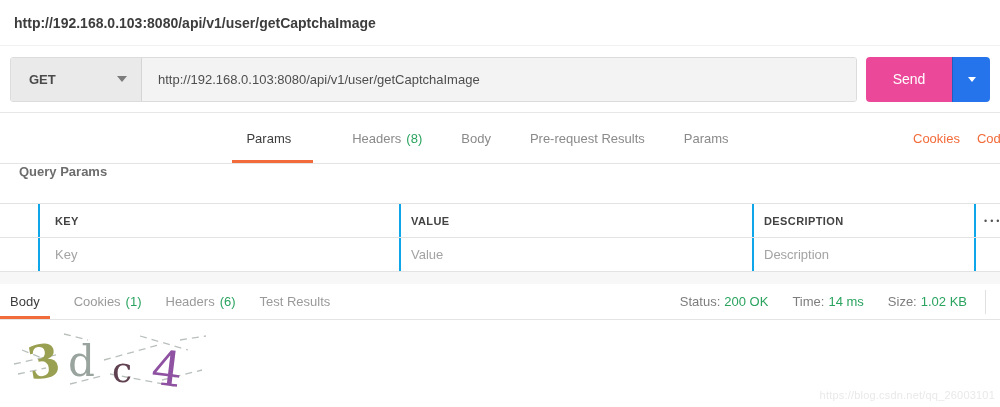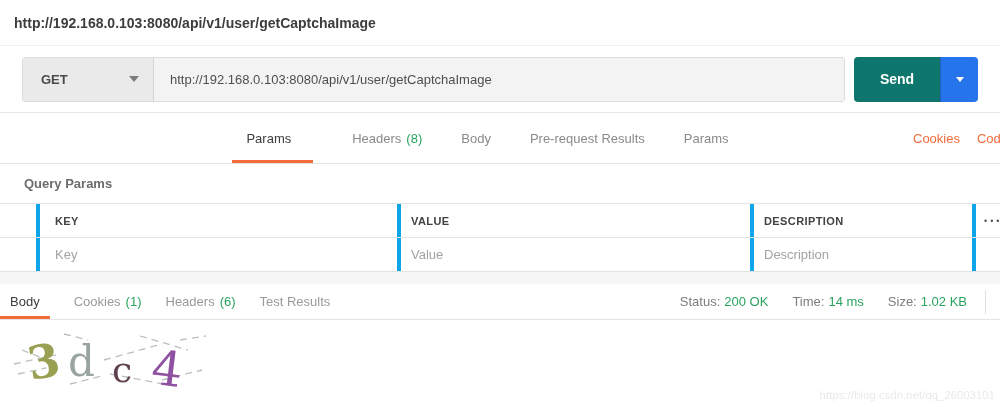--- a/index.html
+++ b/index.html
@@ -5,62 +5,62 @@
   * { margin:0; padding:0; box-sizing:border-box; }
   html,body { width:1000px; height:407px; overflow:hidden; background:#fff;
     font-family:"Liberation Sans", sans-serif; }
 
   
   .titlebar { height:46px; display:flex; align-items:center; padding-left:14px;
     border-bottom:1px solid #f1f1f1; }
   .titlebar .title { font-size:14px; font-weight:bold; color:#3d3d3d; }
 
   
-  .request-bar { height:67px; display:flex; align-items:center; padding:0 22px;
+  .request-bar { height:67px; display:flex; align-items:center; padding:0 10px;
     border-bottom:1px solid #e7e7e7; }
   .url-group { flex:1; height:45px; display:flex; border:1px solid #dcdcdc;
     border-radius:3px; overflow:hidden; margin-right:9px; }
   .method-select { width:131px; background:#eaeaea; border-right:1px solid #d5d5d5;
     display:flex; align-items:center; justify-content:space-between;
     padding:0 14px 0 18px; cursor:pointer; }
   .method-select .method-label { font-size:13px; font-weight:bold; color:#4a4a4a; }
   .caret-down { width:0; height:0; border-left:5px solid transparent;
     border-right:5px solid transparent; border-top:6px solid #7c7c7c; }
   .url-input { flex:1; background:#f3f3f3; border:none; outline:none;
     padding:0 16px; font-size:13px; color:#4e4e4e;
     font-family:"Liberation Sans", sans-serif; }
   .send-group { height:45px; display:flex; border-radius:4px; overflow:hidden; }
-  .send-btn { width:86px; background:#0f766e; color:#fff; border:none;
-    font-size:14px; font-weight:bold; cursor:pointer;
+  .send-btn { width:86px; background:#ec4899; color:#fff; border:none;
+    font-size:14px; font-weight:normal; cursor:pointer;
     font-family:"Liberation Sans", sans-serif; }
   .send-caret-btn { width:38px; background:#2574eb; border:none;
     border-left:1px solid rgba(0,0,0,0.18); display:flex; align-items:center;
     justify-content:center; cursor:pointer; }
   .send-caret-btn .caret-down { border-top-color:#fff; border-left-width:4px;
     border-right-width:4px; border-top-width:5px; }
 
   
   .tabs-row { height:51px; display:flex; align-items:stretch;
     border-bottom:1px solid #e4e4e4; position:relative;justify-content:center; }
   .tab { display:flex; align-items:center; font-size:13px; color:#8a8a8a;
     cursor:pointer; margin-right:39px; white-space:nowrap; }
   .tab .count { color:#2aa35f; margin-left:5px; }
   .tab.active { color:#3c3c3c; box-shadow:inset 0 -3px 0 #f26b3a; }
   .tab.first { padding:0 22px 0 14px; }
   .tab-links { position:absolute; left:913px; top:0; height:100%;
     display:flex; align-items:center; white-space:nowrap; }
   .tab-link { font-size:13px; color:#f26b3a; cursor:pointer; margin-right:17px; }
 
   
-  .qp-label-row { height:39px; display:flex; align-items:center; padding-left:24px; }
+  .qp-label-row { height:39px; display:flex; padding-left:8px;margin-left:11px; }
   .qp-label { font-size:13px; font-weight:bold; color:#6d6d6d; }
   .ptable { width:1000px; border-top:1px solid #e3e3e3; }
   .prow { display:grid; grid-template-columns:40px 361px 353px 222px 1fr;
     border-bottom:1px solid #e3e3e3; }
-  .pcell { border-right:4px solid #0ea5e9; display:flex; align-items:center; }
+  .pcell { border-right:2px solid #0ea5e9; display:flex; align-items:center; }
   .pcell:last-child { border-right:none; }
   .prow.head .pcell { height:33px; }
   .prow.inputs .pcell { height:33px; }
   .col-head { font-size:11px; font-weight:bold; color:#424242;
     letter-spacing:0.4px; }
   .pad-key { padding-left:15px; }
   .pad-std { padding-left:10px; }
   .cell-input { width:100%; border:none; outline:none; background:transparent;
     font-size:13px; color:#555; font-family:"Liberation Sans", sans-serif; }
   .cell-input::placeholder { color:#a3a3a3; opacity:1; }

